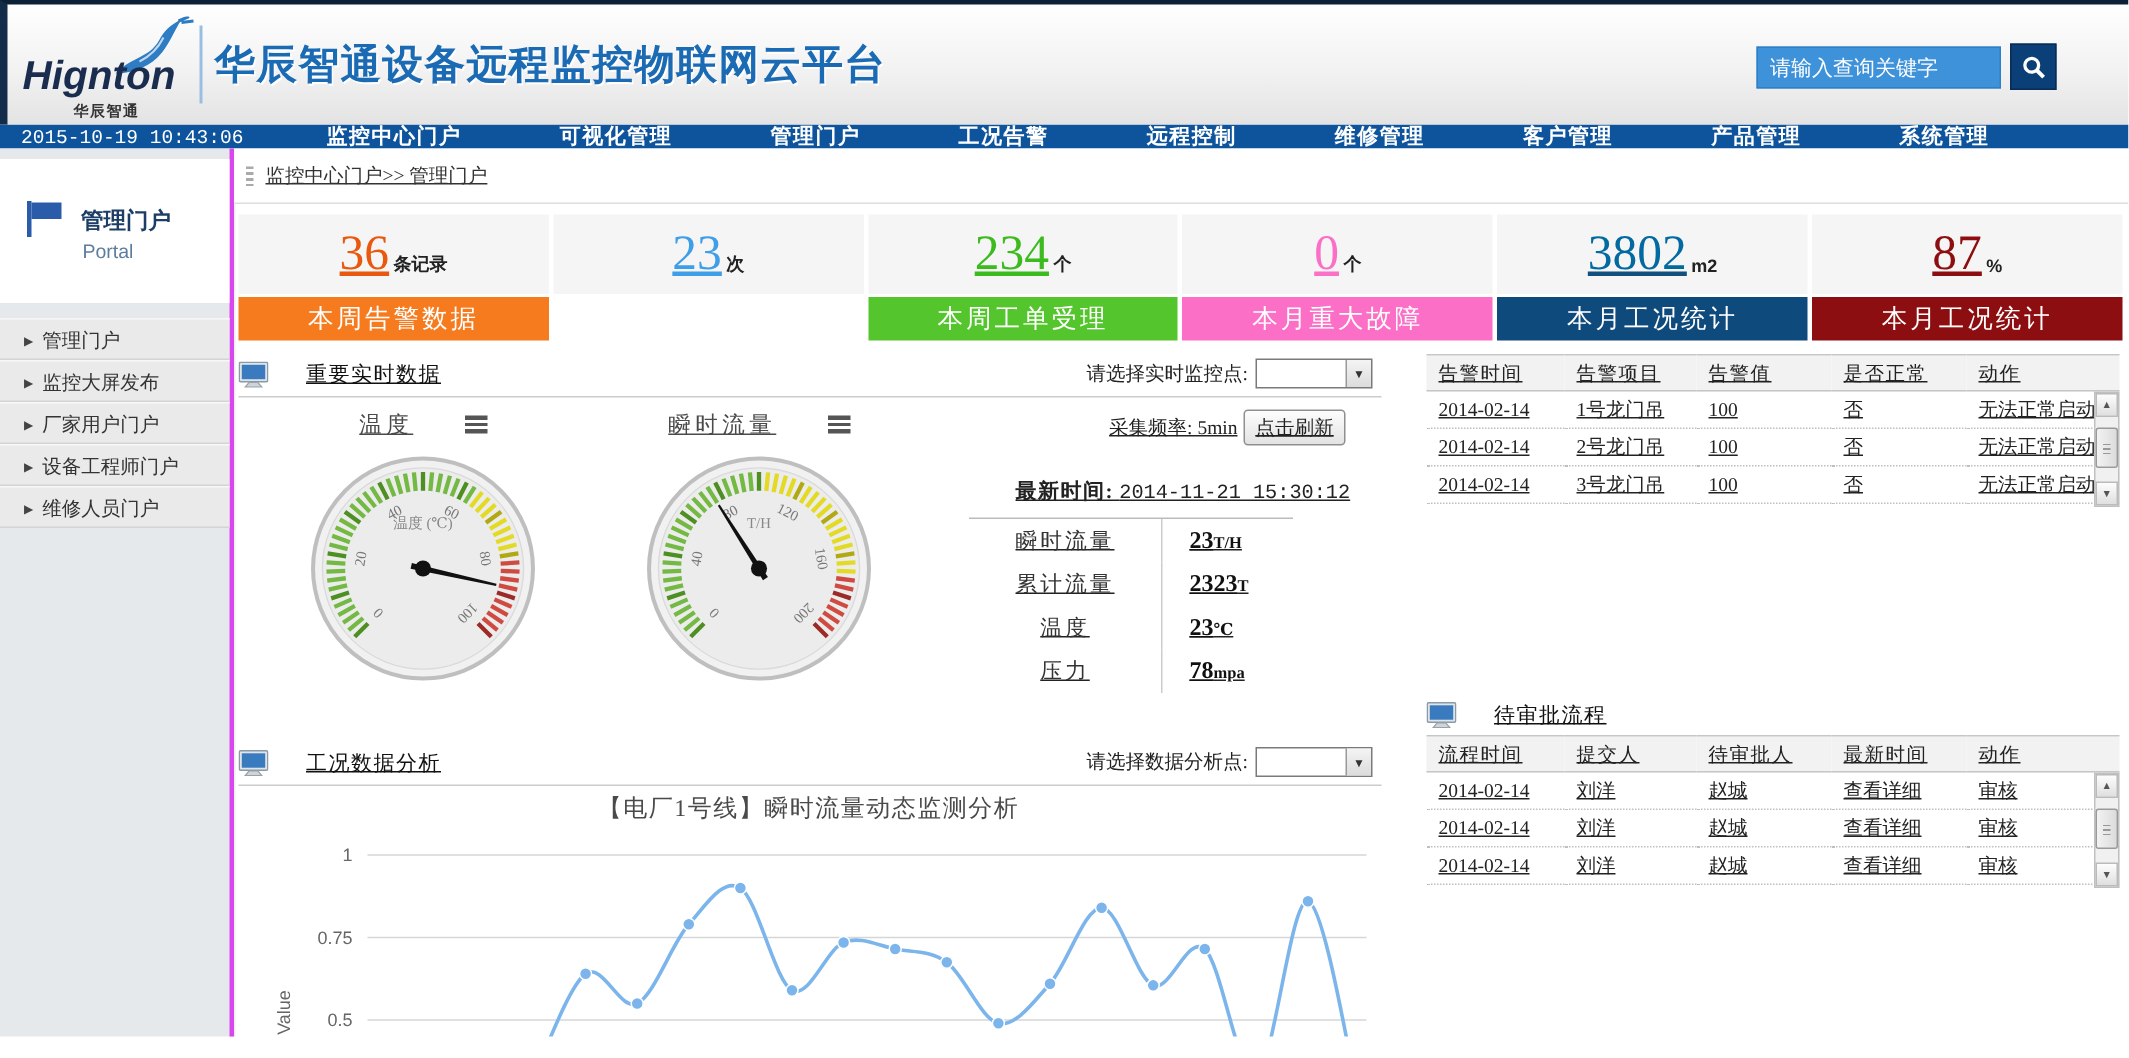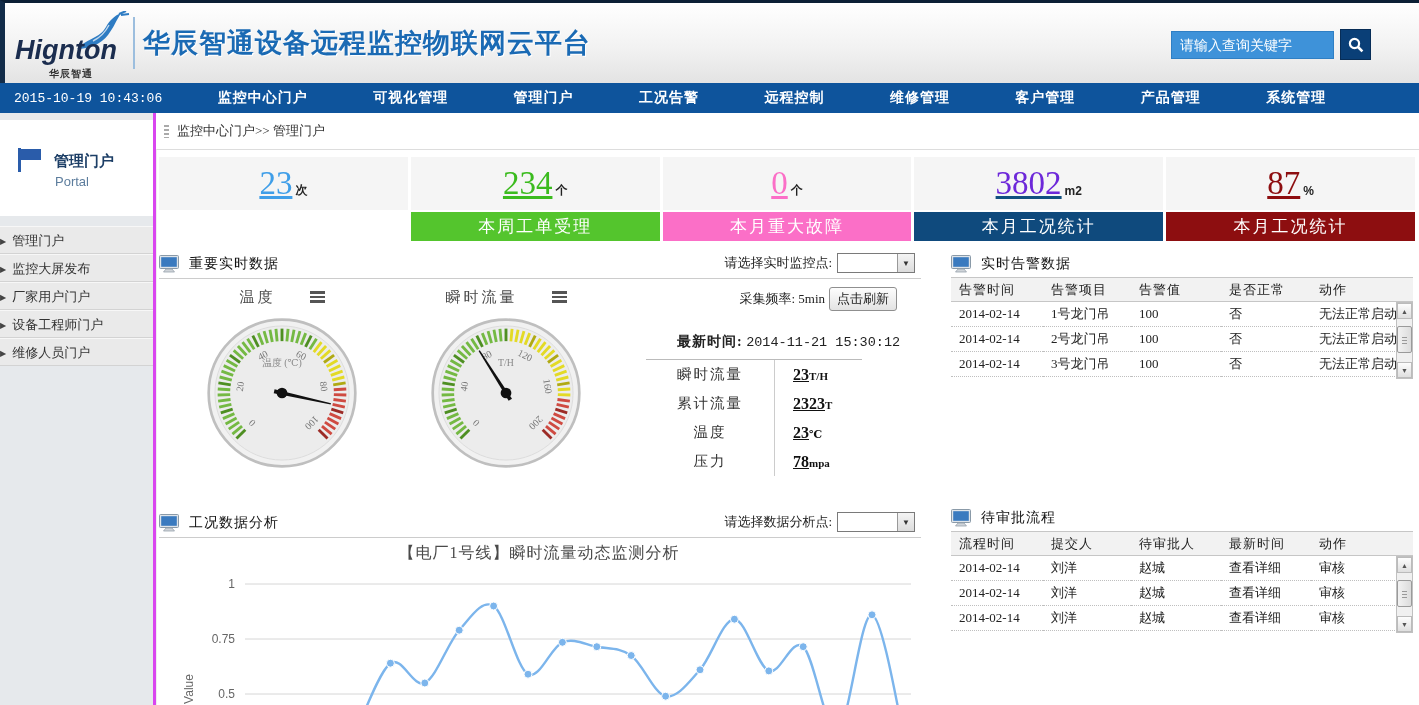--- a/index.html
+++ b/index.html
@@ -1,52 +1,52 @@
 <!DOCTYPE html>
 <html><head>
 <meta charset="utf-8">
 <style>
   * { margin:0; padding:0; box-sizing:border-box; }
   html,body { width:1419px; height:705px; overflow:hidden; background:#fff;
     font-family:"Liberation Sans","DejaVu Sans",sans-serif; }
-  .serif { font-family:"Liberation Serif","DejaVu Serif",serif; }
+  .serif { font-family:"Liberation Serif","DejaVu Serif",serif;text-decoration:underline; }
 
   
   .topbar { position:relative; height:83px; border-top:3px solid #0c2036; border-left:5px solid #122c49;
     background:linear-gradient(180deg,#ffffff 0%,#f2f2f2 55%,#e3e3e3 100%); }
   .logo { position:absolute; left:6px; top:8px; width:122px; height:66px; }
   .logo-brand { position:absolute; left:4px; top:24px; font-size:27px; font-weight:bold; font-style:italic;
     color:#1b2d4f; letter-spacing:0px; }
   .logo-sub { position:absolute; left:38px; top:56px; font-size:10px; color:#333; font-weight:bold; letter-spacing:1px; }
   .logo-deer { position:absolute; left:62px; top:0px; }
   .logo-sep { position:absolute; left:128px; top:14px; height:52px; width:2px; background:#9cbede; }
   .site-title { position:absolute; left:138px; top:22px; font-size:27px; font-weight:bold; color:#1a6ab4;
     letter-spacing:1px; text-shadow:1px 1px 0 #fff; }
   .searchbox { position:absolute; right:48px; top:26px; display:flex; align-items:center; }
   .search-input { width:163px; height:28px; background:#3e92d9; border:1px solid #2f7fc4; color:#fff;
     font-size:14px; font-weight:normal; padding:0 8px; outline:none; }
   .search-input::placeholder { color:#fff; opacity:1; }
   .search-btn { width:31px; height:31px; margin-left:6px; background:#0a3f77; border:1px solid #072d57;
     display:flex; align-items:center; justify-content:center; cursor:pointer; }
 
   
-  .nav { height:30px; background:#0e549c; display:flex; align-items:center; color:#fff; }
+  .nav { height:16px; background:#0e549c; display:flex; align-items:center; color:#fff; }
   .nav-time { width:185px; padding-left:14px; font-size:13px; font-family:"Liberation Mono","DejaVu Sans Mono",monospace; }
   .nav-items { flex:1; display:flex; justify-content:space-around; padding-right:60px; }
   .nav-item { font-size:14px; font-weight:bold; cursor:pointer; letter-spacing:1px; }
 
   
   .layout { display:flex; height:592px; }
   .sidebar { width:156px; background:#e6e9ec; border-right:3px solid #d946ef; }
   .portal-box { background:#fff; margin-top:7px; height:96px; position:relative; }
   .portal-flag { position:absolute; left:14px; top:24px; }
   .portal-title { position:absolute; left:54px; top:32px; font-size:15px; font-weight:bold; color:#1c3e66; }
   .portal-sub { position:absolute; left:55px; top:54px; font-size:13px; color:#5d7d9d; }
   .side-items { margin-top:10px; }
-  .side-item { height:28px; line-height:27px; padding-left:0; font-size:13px; color:#333;
+  .side-item { height:28px; line-height:27px; padding-left:16px; font-size:13px; color:#333;
     background:#eaeaea; border-top:1px solid #f7f7f7; border-bottom:1px solid #d3d3d3; cursor:pointer;
     white-space:nowrap; }
   .side-item .arr { font-size:8px; color:#444; margin-right:6px; vertical-align:1px; }
 
   .content { flex:1; background:#fff; position:relative; overflow:hidden; }
   .breadcrumb { height:36px; display:flex; align-items:center; padding-left:8px; font-size:13px; color:#333; }
   .crumb-ico { width:5px; height:13px; margin-right:8px;
     background:repeating-linear-gradient(180deg,#aaa 0 2px,transparent 2px 4px); }
   .main-panel { border-top:1px solid #ddd; border-left:1px solid #eee; padding:7px 4px 0 2px; }
 
@@ -59,21 +59,21 @@
   .stat-unit { font-size:12px; color:#222; margin-left:3px; margin-top:14px; font-weight:bold; }
   .stat-bar { height:29px; margin-top:2px; color:#fff; font-size:17px; letter-spacing:2px;
     display:flex; align-items:center; justify-content:center; cursor:pointer; }
 
   
   .columns { display:flex; margin-top:9px; }
   .left-col { width:762px; }
   .right-col { flex:1; margin-left:30px; margin-right:2px; }
 
   .sec-head { height:27px; display:flex; align-items:center; font-size:14px; color:#111; position:relative; }
-  .sec-head .ttl { margin-left:10px; letter-spacing:1px; }
+  .sec-head .ttl { margin-left:25px; letter-spacing:1px; }
   .sec-rule { border-bottom:1px solid #ccc; margin-top:1px; }
   .sec-right { position:absolute; right:6px; top:3px; display:flex; align-items:center; font-size:13px; color:#222; }
   .combo { width:78px; height:20px; border:1px solid #7a7a7a; background:#fff; margin-left:5px;
     display:flex; cursor:pointer; }
   .combo .cfield { flex:1; }
   .combo .cbtn { width:17px; background:linear-gradient(180deg,#f4f4f4,#dcdcdc); border-left:1px solid #999;
     font-size:8px; color:#333; display:flex; align-items:center; justify-content:center; }
 
   
   .gauge-area { position:relative; height:230px; }
@@ -185,41 +185,48 @@
     <div class="breadcrumb serif">
       <div class="crumb-ico"></div>
       <span>监控中心门户&gt;&gt; 管理门户</span>
     </div>
 
     <div class="main-panel">
 
       <div class="stats-row">
         <div class="stat-card">
           <div class="stat-top">
+              <span class="stat-num" style="color: rgb(232, 88, 14); text-decoration-color: rgb(232, 88, 14);">36</span>
+              <span class="stat-unit">条记录</span>
+            </div>
+          <div class="stat-bar" style="background: rgb(245, 123, 30);">本周告警数据</div>
+        </div>
+        <div class="stat-card">
+          <div class="stat-top">
               <span class="stat-num" style="color: rgb(63, 158, 232); text-decoration-color: rgb(63, 158, 232);">23</span>
               <span class="stat-unit">次</span>
             </div>
         </div>
         <div class="stat-card">
           <div class="stat-top">
               <span class="stat-num" style="color: rgb(59, 187, 30); text-decoration-color: rgb(59, 187, 30); font-family: Liberation Serif, serif;">234</span>
               <span class="stat-unit">个</span>
             </div>
           <div class="stat-bar" style="background: rgb(84, 197, 45);">本周工单受理</div>
         </div>
         <div class="stat-card">
           <div class="stat-top">
               <span class="stat-num" style="color: rgb(251, 111, 199); text-decoration-color: rgb(251, 111, 199);">0</span>
               <span class="stat-unit">个</span>
             </div>
           <div class="stat-bar" style="background: rgb(251, 111, 199);">本月重大故障</div>
         </div>
         <div class="stat-card">
           <div class="stat-top">
-              <span class="stat-num" style="color: #6d28d9; text-decoration-color: rgb(17, 80, 127);">3802</span>
+              <span class="stat-num" style="color: #0369a1; text-decoration-color: rgb(17, 80, 127);">3802</span>
               <span class="stat-unit">m2</span>
             </div>
           <div class="stat-bar" style="background: rgb(15, 74, 125);">本月工况统计</div>
         </div>
         <div class="stat-card">
           <div class="stat-top">
               <span class="stat-num" style="color: rgb(141, 14, 16); text-decoration-color: rgb(141, 14, 16);">87</span>
               <span class="stat-unit">%</span>
             </div>
           <div class="stat-bar" style="background: rgb(141, 14, 16);">本月工况统计</div>
@@ -476,28 +483,20 @@
                 <circle cx="644.2" cy="107.70000000000002" r="4" fill="#7cb5ec" stroke="#fff" stroke-width="1"></circle>
                 <circle cx="678.5999999999999" cy="192.39999999999998" r="4" fill="#7cb5ec" stroke="#fff" stroke-width="1"></circle>
                 <circle cx="713" cy="75.80000000000001" r="4" fill="#7cb5ec" stroke="#fff" stroke-width="1"></circle>
                 <circle cx="747.4" cy="210" r="4" fill="#7cb5ec" stroke="#fff" stroke-width="1"></circle>
               </svg>
           </div>
         </div>
 
         <div class="right-col">
 
-          <div class="sec-head serif">
-            <svg width="20" height="18" viewBox="0 0 20 18">
-              <rect x="0.5" y="0.5" width="19" height="13" rx="1" fill="#dfe4e9" stroke="#8a9aa8"></rect>
-              <rect x="2.2" y="2.2" width="15.6" height="9.6" fill="#3a7abf"></rect>
-              <path d="M7,14 h6 l2.5,3 h-11 z" fill="#cfd4d9" stroke="#98a2ac" stroke-width="0.8"></path>
-            </svg>
-            <span class="ttl">实时告警数据</span>
-          </div>
           <div class="tbl-wrap">
             <table class="dtable serif">
               <colgroup>
                   <col style="width:92px">
                   <col style="width:88px">
                   <col style="width:90px">
                   <col style="width:90px">
                   <col>
                 </colgroup>
               <tbody>

